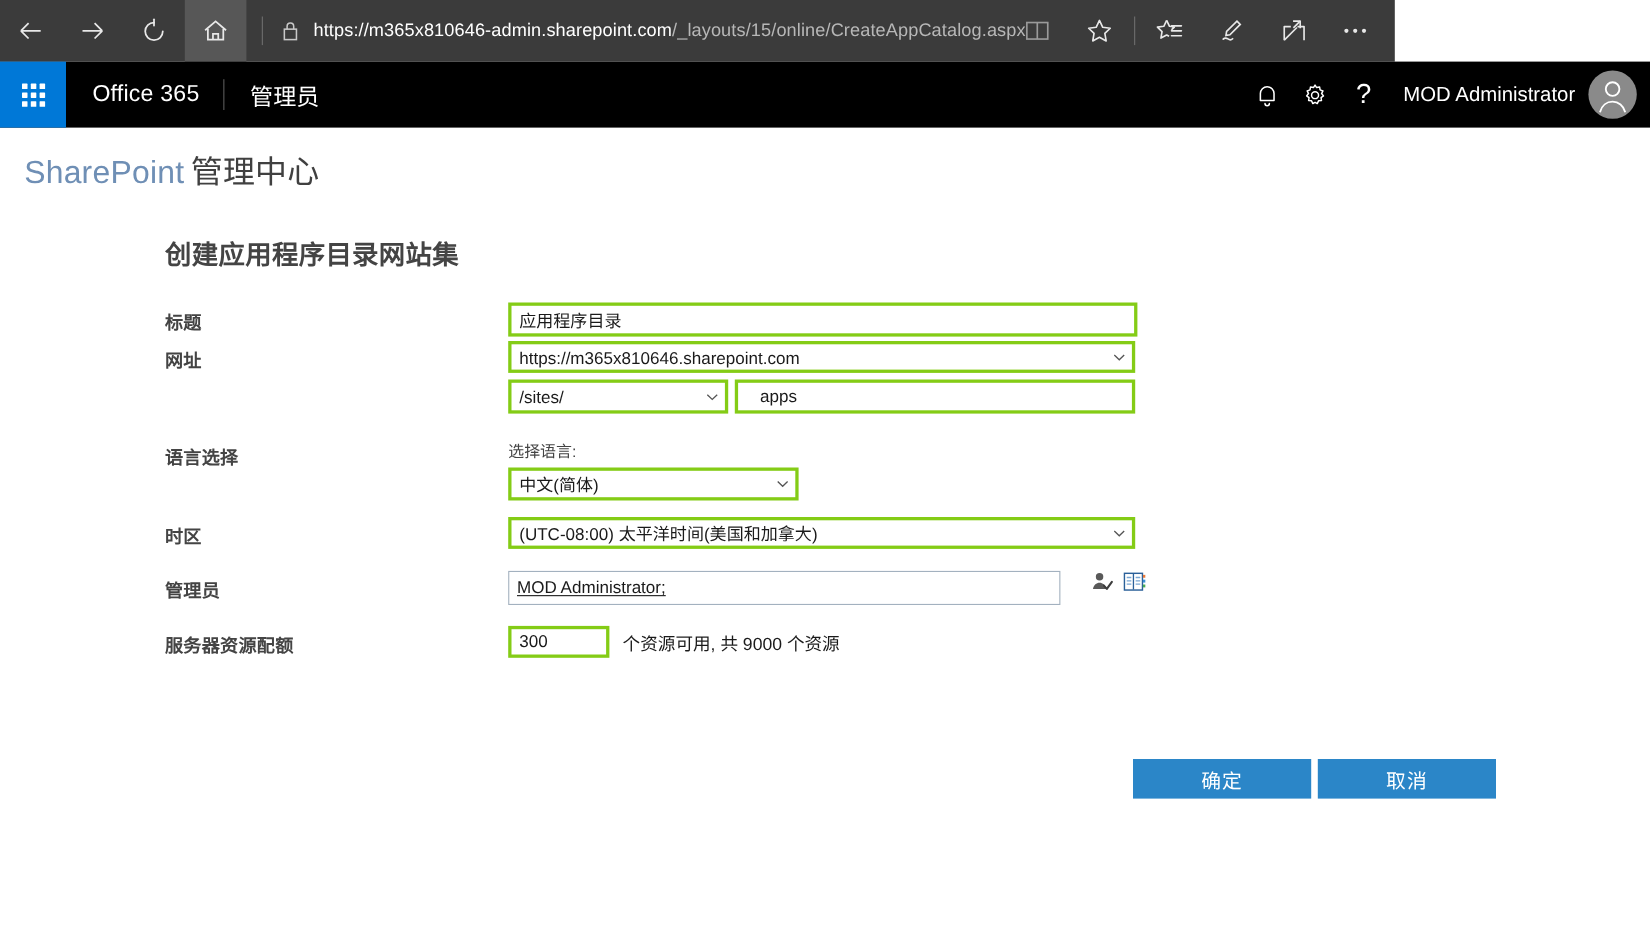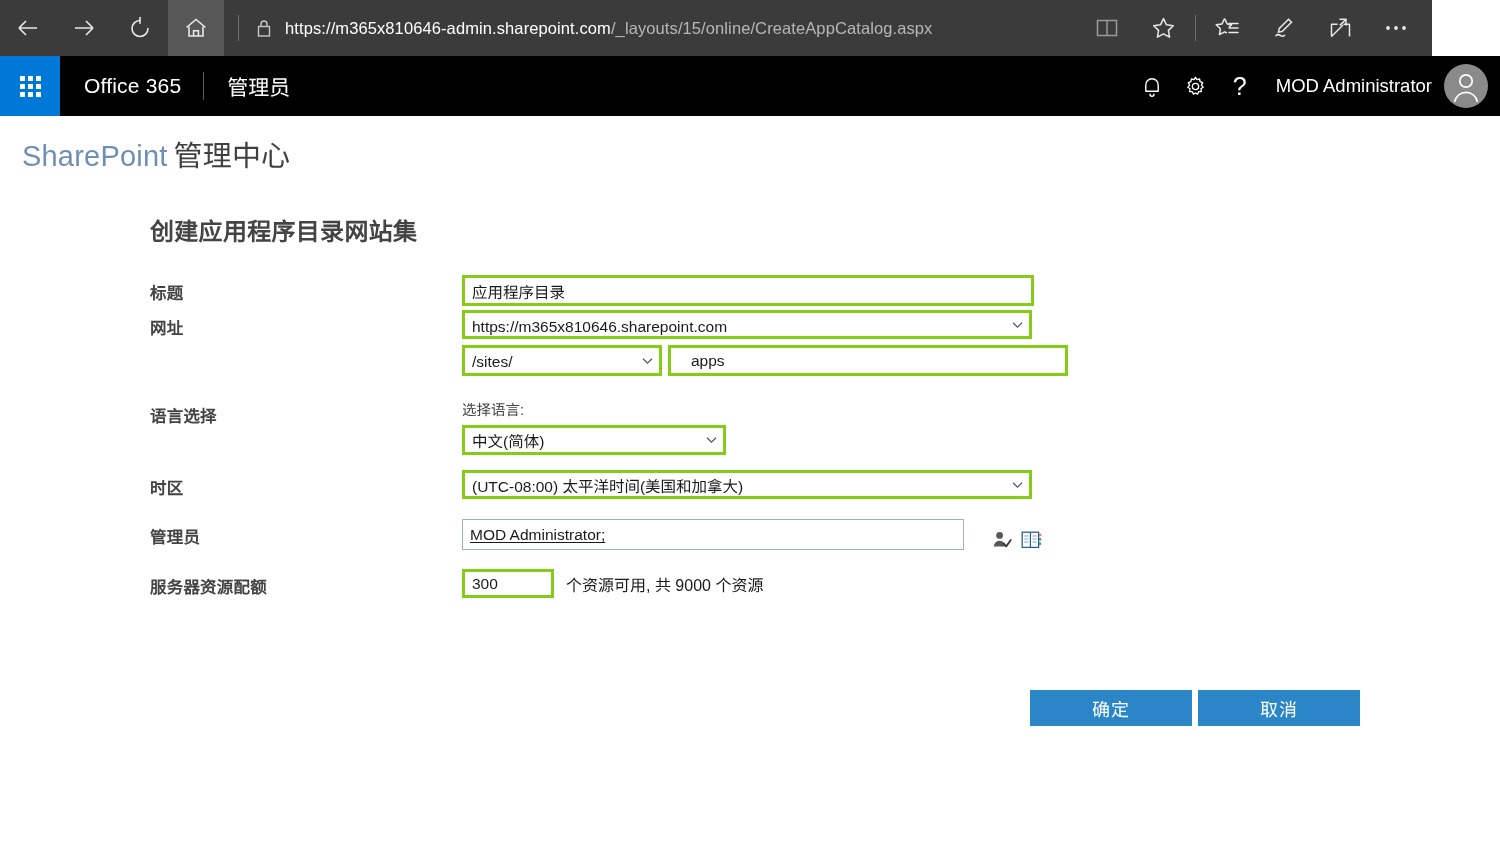--- a/index.html
+++ b/index.html
@@ -8,21 +8,21 @@
     margin: 0; padding: 0;
     width: 1500px; height: 865px;
     background: #ffffff;
     font-family: "Liberation Sans", "DejaVu Sans", sans-serif;
     overflow: hidden;
   }
 
   
   .browser-bar {
     position: relative;
-    width: 1432px; height: 56px;
+    width: 1268px; height: 56px;
     background: #3b3b3b;
     display: flex; align-items: center;
   }
   .nav-btn {
     width: 56px; height: 56px;
     display: flex; align-items: center; justify-content: center;
     color: #e8e8e8;
   }
   .nav-btn.home { background: #575757; }
   .nav-btn svg { display: block; }
@@ -137,21 +137,21 @@
   .row-gap-title  { margin-bottom: 4px; }
   .row-gap-url    { margin-bottom: 22px; }
   .row-gap-lang   { margin-bottom: 15px; }
   .row-gap-tz     { margin-bottom: 20px; justify-content: center; }
   .row-gap-admin  { margin-bottom: 19px; }
 
   .sub-label {
     font-size: 14.5px; color: #444444; margin-bottom: 6px; display: block;
   }
 
-  .picker-row { display: flex; align-items: flex-end; }
+  .picker-row { display: flex; align-items: flex-start; }
   .picker-input {
     width: 502px; height: 31px;
     border: 1px solid #a3b1bf; background: #ffffff;
     font-size: 15.5px; color: #1a1a1a;
     display: flex; align-items: center; padding: 0 7px;
   }
   .picker-input .resolved {
     text-decoration: underline; text-underline-offset: 2px;
   }
   .picker-icons { display: flex; align-items: center; padding-left: 28px; gap: 8px; }
@@ -338,21 +338,21 @@
         </div>
         <div style="margin-top:6px; display:flex;">
           <div class="select-wrap">
             <select class="ctl" style="width:200px;height:31px;">
               <option>/sites/</option>
             </select>
             <svg class="chev" viewBox="0 0 11 7" fill="none" stroke="#555" stroke-width="1.2">
                 <path d="M1 1.3l4.5 4.3L10 1.3"></path>
               </svg>
           </div>
-          <input class="ctl" style="width: 400px; height: 31px; margin-left: 6px; padding-left: 20px;" value="apps">
+          <input class="ctl" style="width: 364px; height: 31px; margin-left: 6px; padding-left: 20px;" value="apps">
         </div>
       </div>
     </div>
 
     <div class="form-row row-gap-lang">
       <div class="form-label">语言选择</div>
       <div class="form-field">
         <span class="sub-label">选择语言:</span>
         <div class="select-wrap">
           <select class="ctl" style="width:264px;height:30px;">

